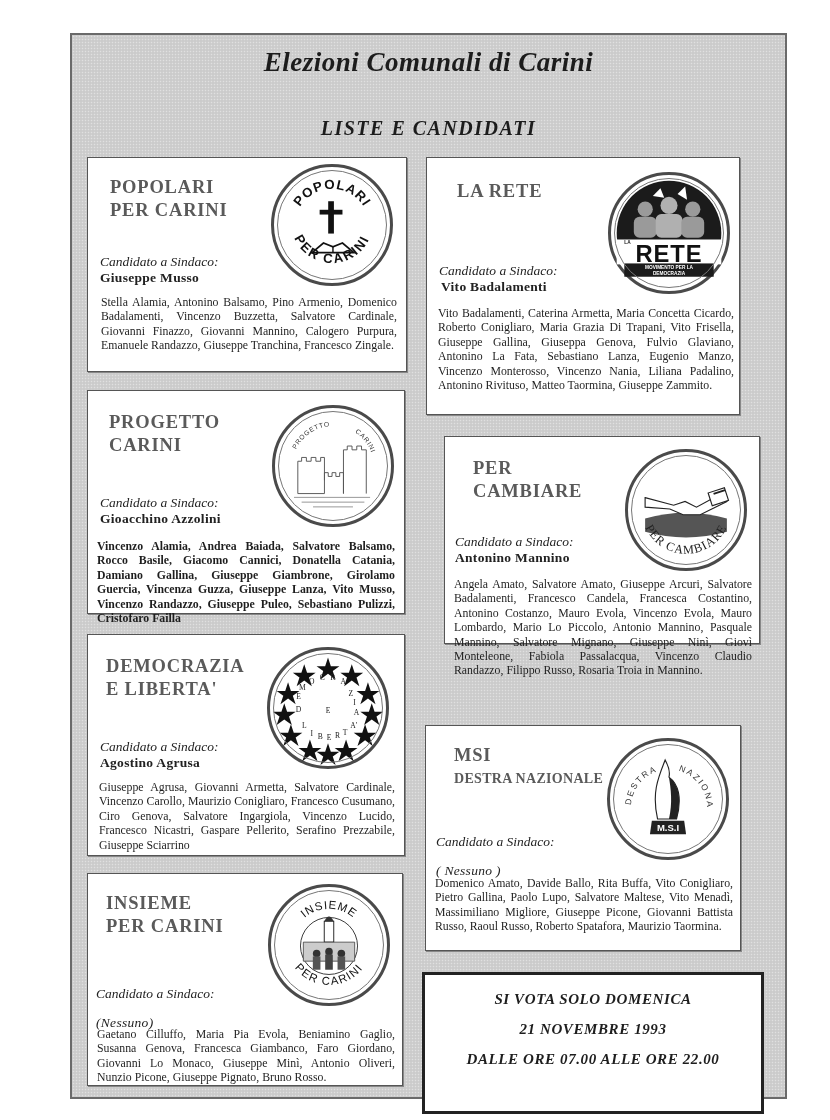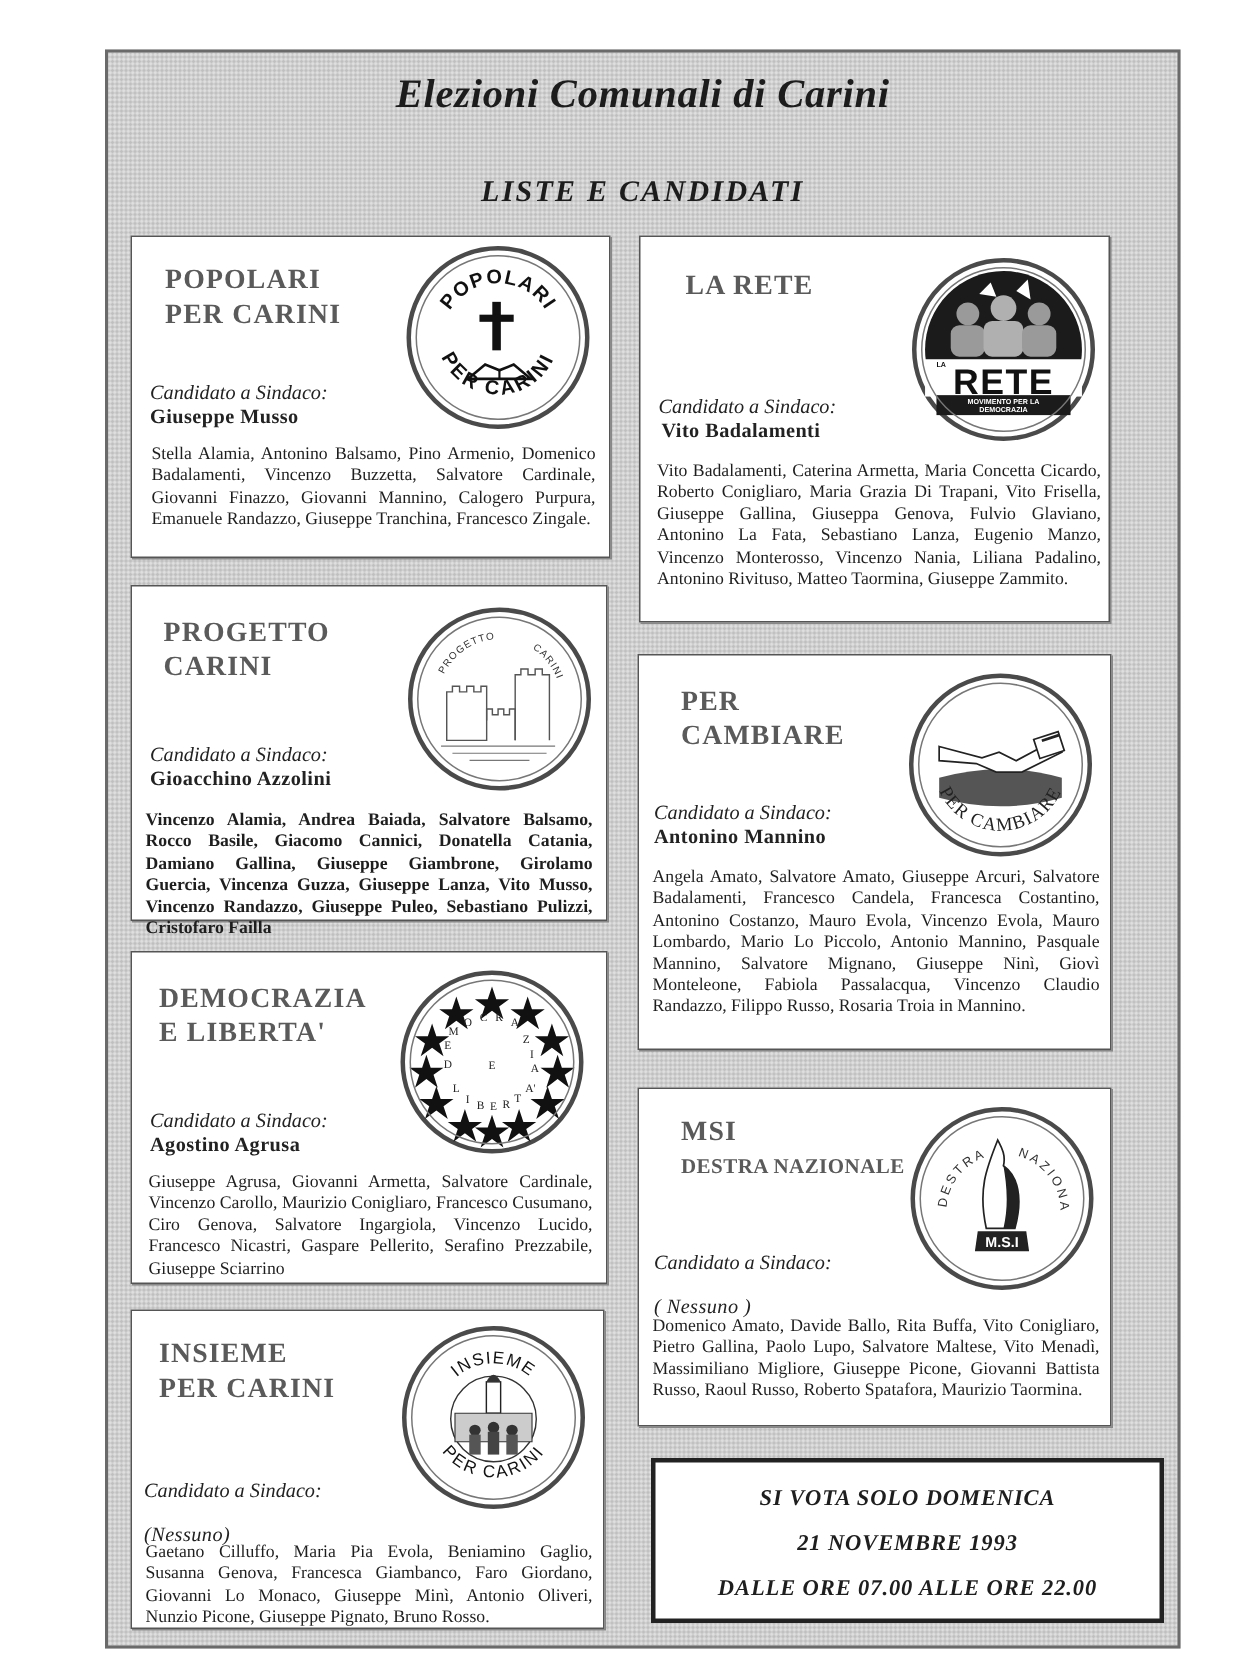--- a/index.html
+++ b/index.html
@@ -49,21 +49,21 @@
   .logo {
     position: absolute; width: 122px; height: 122px; border-radius: 50%;
     border: 3px solid #4a4a4a; background: #fff;
   }
   .logo::after {
     content: ""; position: absolute; inset: 3px; border-radius: 50%; border: 1px solid #777;
   }
   .logo svg { position: absolute; left: 0; top: 0; width: 100%; height: 100%; }
 
   .vote-box {
-    position: absolute; left: 362px; top: 937px; width: 342px; height: 110px;
+    position: absolute; left: 350px; top: 937px; width: 342px; height: 142px;
     background: #ffffff; border: 3px solid #222; text-align: center;
     font-weight: bold; font-style: italic; font-size: 15px; color: #1e1e1e;
   }
   .vote-box div { position: absolute; left: 0; width: 100%; letter-spacing: 0.6px; }
 </style>
 </head>
 <body>
 
 <div class="page-frame">
 
@@ -141,21 +141,21 @@
         <path d="M52,76 L52,68 L56,68 L56,72 L60,72 L60,68 L64,68 L64,72 L68,72 L68,68 L72,68 L72,90" fill="none" stroke="#555" stroke-width="1"></path>
         <path d="M72,90 L72,44 L76,44 L76,40 L81,40 L81,44 L86,44 L86,40 L91,40 L91,44 L96,44 L96,90" fill="none" stroke="#555" stroke-width="1"></path>
         <path d="M20,94 L100,94 M28,99 L94,99 M40,104 L82,104" stroke="#777" stroke-width="0.8"></path>
       </svg>
     </div>
     <div class="cand-label" style="left:12px; top:104px;">Candidato a Sindaco:</div>
     <div class="cand-name" style="left:12px; top:120px;">Gioacchino Azzolini</div>
     <div class="members" style="left:9px; top:148px; width:298px;font-weight:bold;">Vincenzo Alamia, Andrea Baiada, Salvatore Balsamo, Rocco Basile, Giacomo Cannici, Donatella Catania, Damiano Gallina, Giuseppe Giambrone, Girolamo Guercia, Vincenza Guzza, Giuseppe Lanza, Vito Musso, Vincenzo Randazzo, Giuseppe Puleo, Sebastiano Pulizzi, Cristofaro Failla</div>
   </div>
 
-  <div class="list-box" style="left:353px; top:401px; width:316px; height:264px;">
+  <div class="list-box" style="left:372px; top:401px; width:316px; height:208px;">
     <div class="list-name" style="left:28px; top:20px;">
       <div>PER</div>
       <div>CAMBIARE</div>
     </div>
     <div class="logo" style="left:180px; top:12px;">
       <svg viewBox="0 0 122 122">
         <defs>
             <path id="arcBot4" d="M14,60 A47,47 0 0,0 108,60"></path>
           </defs>
         <path d="M18,70 Q61,58 104,70 L104,84 Q61,96 18,84 Z" fill="#555"></path>

